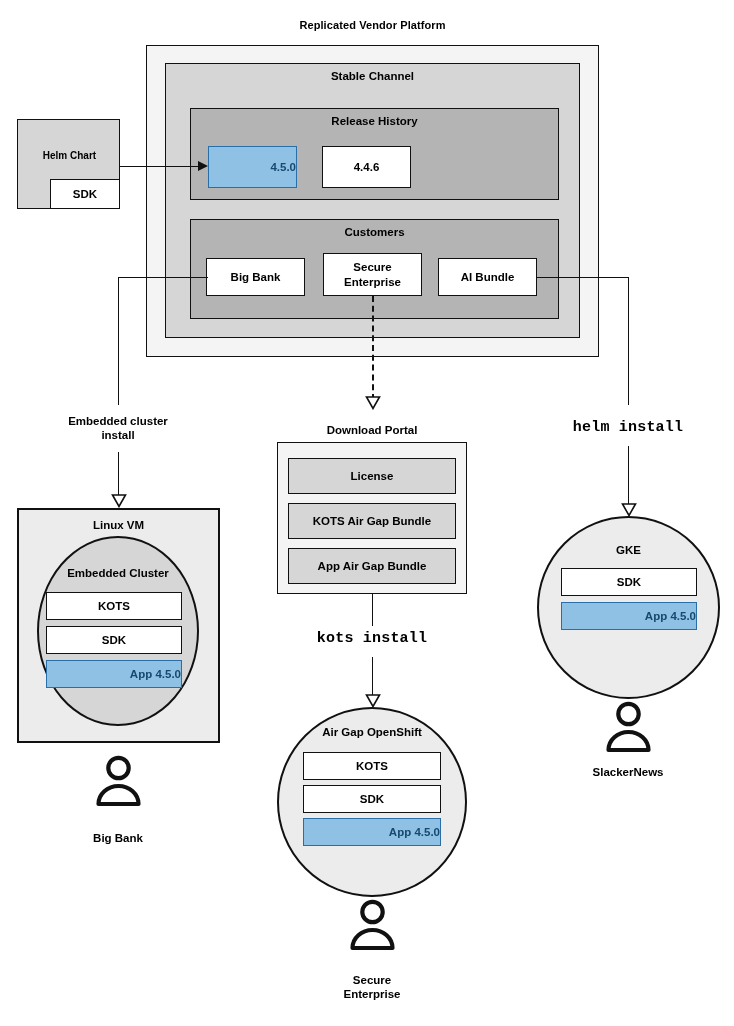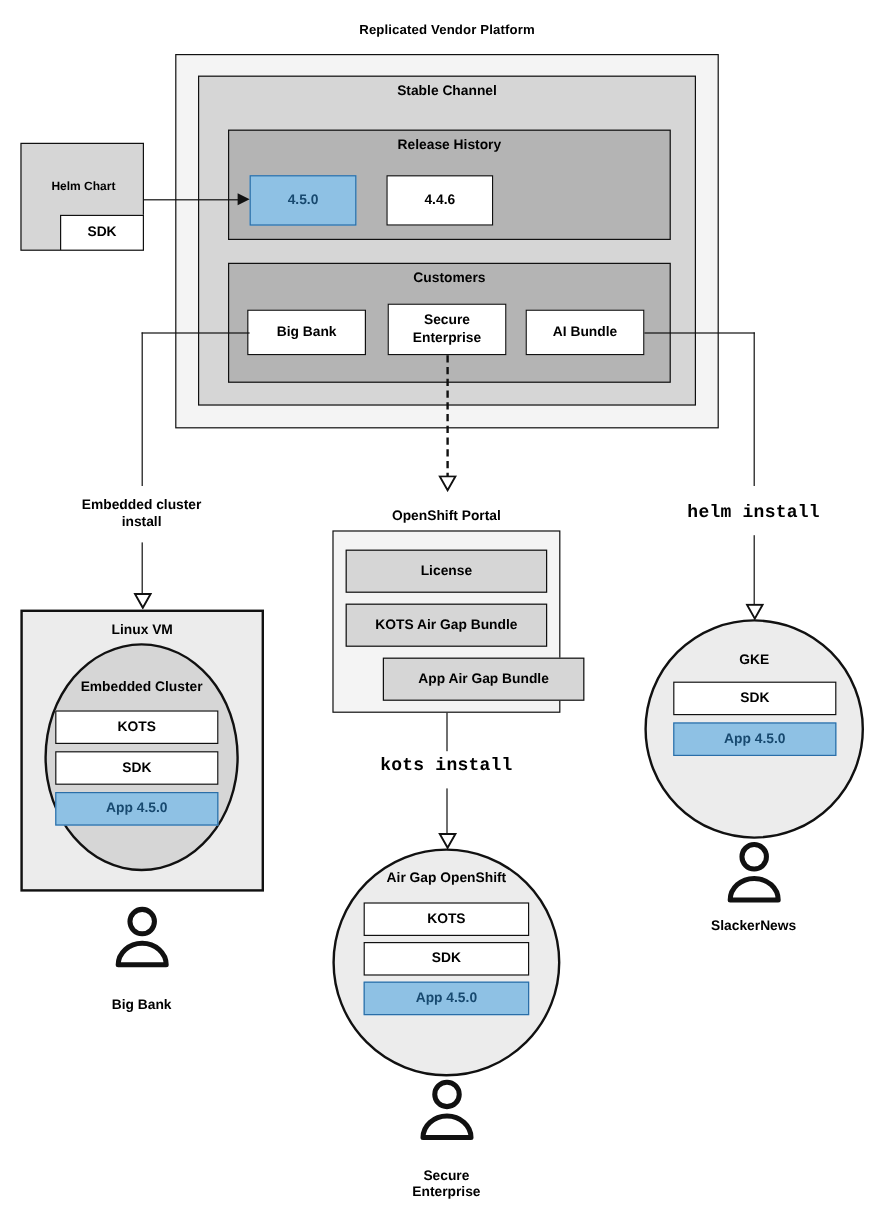--- a/index.html
+++ b/index.html
@@ -34,21 +34,21 @@
   }
 
   
   .wbox{
     background:#ffffff;border:1.7px solid #111;
   }
   .gbox{
     background:#d6d6d6;border:1.7px solid #111;
   }
   .bluebox{
-    background:#8ec1e4;border:1.7px solid #2a6ea8;color:#17496f;
+    background:#8ec1e4;border:1.7px solid #2a6ea8;color:#17496f;justify-content:flex-end;
   }
   .bluebox .cellsmall{color:#17496f;}
 
   
   .ln-h{position:absolute;height:0;border-top:1.7px solid #111;}
   .ln-v{position:absolute;width:0;border-left:1.7px solid #111;}
   .ln-v-dash{position:absolute;width:0;border-left:2.2px dashed #111;}
   .arrow-right{
     position:absolute;width:0;height:0;
     border-top:5.5px solid transparent;border-bottom:5.5px solid transparent;
@@ -130,29 +130,29 @@
 </svg>
 
 <div class="ln-h" style="left:537px;top:277px;width:92px;"></div>
 <div class="ln-v" style="left:628px;top:277px;height:128px;"></div>
 <div class="abs mono ctr" style="left:548px;top:418px;width:160px;height:18px;">helm install</div>
 <div class="ln-v" style="left:628px;top:446px;height:63px;"></div>
 <svg class="abs" style="left:621px;top:503px;width:16px;height:14px;" viewBox="0 0 16 14">
   <path d="M1.5 1 L14.5 1 L8 12.5 Z" fill="#ffffff" stroke="#111" stroke-width="1.6"></path>
 </svg>
 
-<div class="abs caption" style="left:292px;top:423px;width:160px;">OpenShift Portal</div>
+<div class="abs caption" style="left:292px;top:423px;width:160px;">Download Portal</div>
 <div class="abs platform-outer" style="left:277px;top:442px;width:190px;height:152px;"></div>
 <div class="abs gbox ctr" style="left:288px;top:458px;width:168px;height:36px;">
   <span class="cellsmall">License</span>
 </div>
 <div class="abs gbox ctr" style="left:288px;top:503px;width:168px;height:36px;justify-content:center;">
   <span class="cellsmall">KOTS Air Gap Bundle</span>
 </div>
-<div class="abs gbox ctr" style="left:288px;top:548px;width:168px;height:36px;margin-left:31px;">
+<div class="abs gbox ctr" style="left:288px;top:548px;width:168px;height:36px;">
   <span class="cellsmall">App Air Gap Bundle</span>
 </div>
 
 <div class="ln-v" style="left:372px;top:594px;height:32px;"></div>
 <div class="abs mono ctr" style="left:292px;top:629px;width:160px;height:18px;">kots install</div>
 <div class="ln-v" style="left:372px;top:657px;height:43px;"></div>
 <svg class="abs" style="left:365px;top:694px;width:16px;height:14px;" viewBox="0 0 16 14">
   <path d="M1.5 1 L14.5 1 L8 12.5 Z" fill="#ffffff" stroke="#111" stroke-width="1.6"></path>
 </svg>
 

